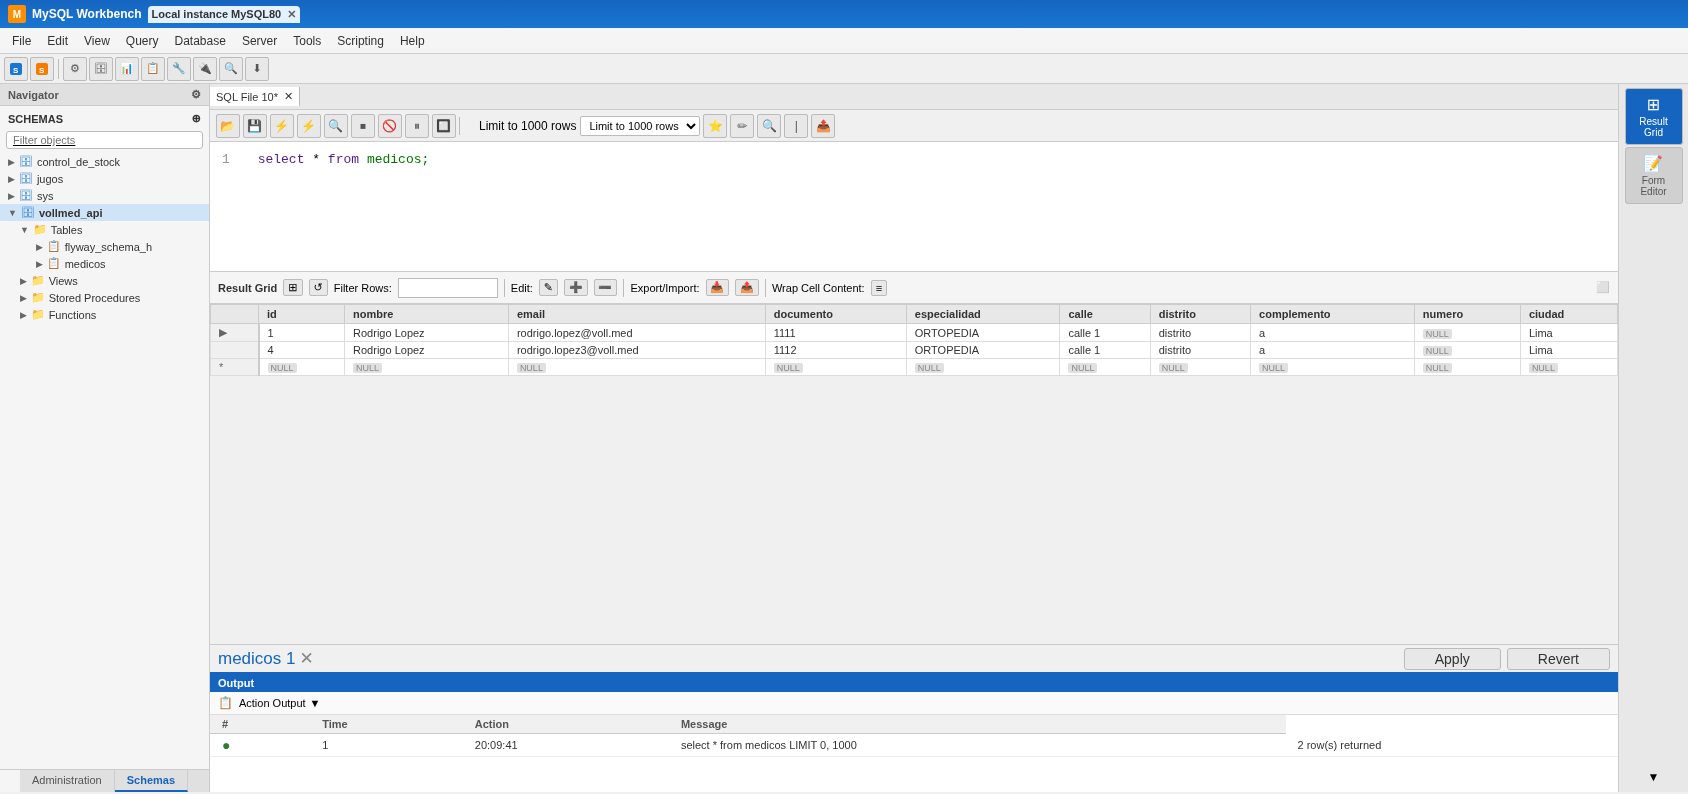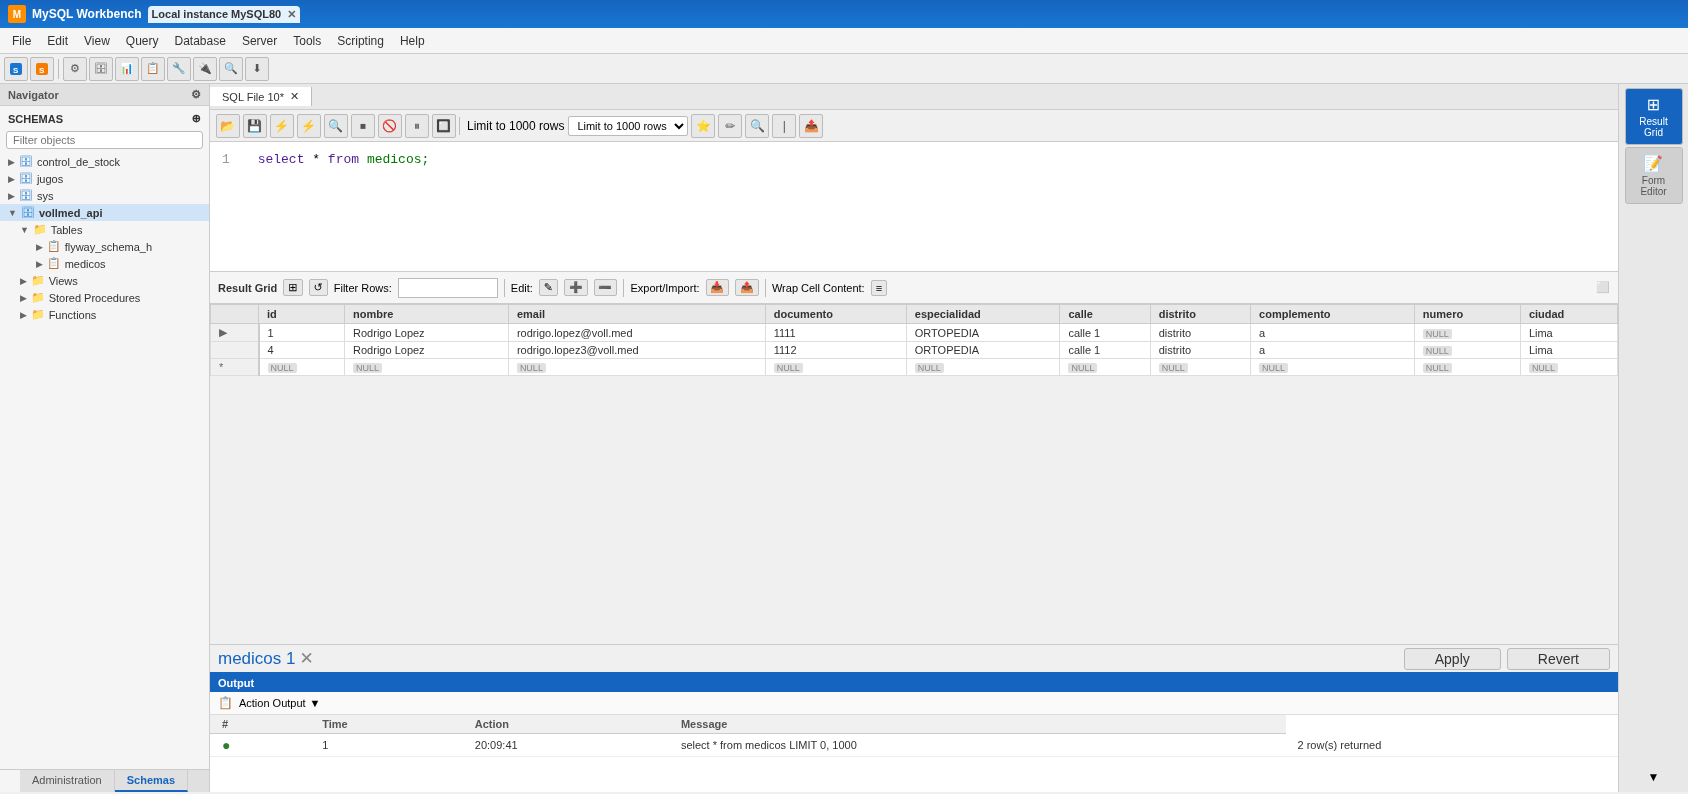--- a/index.html
+++ b/index.html
@@ -109,20 +109,21 @@
       margin: 4px 6px;
       position: relative;
     }
     .filter-box input {
       width: 100%;
       padding: 2px 6px;
       font-size: 11px;
       border: 1px solid #bbb;
       border-radius: 3px;
       background: white;
+      text-decoration: underline;
     }
     .tree-item {
       display: flex;
       align-items: center;
       padding: 2px 8px;
       cursor: pointer;
       font-size: 11px;
       color: #333;
       gap: 4px;
     }
@@ -164,21 +165,21 @@
 
     
     .editor-tabs {
       background: #e8e8e8;
       display: flex;
       align-items: center;
       border-bottom: 1px solid #ccc;
       height: 26px;
     }
     .editor-tab {
-      padding: 3px 12px;
+      padding: 3px 6px;
       font-size: 11px;
       color: #333;
       background: #d0d8e0;
       border-right: 1px solid #bbb;
       display: flex;
       align-items: center;
       gap: 6px;
       cursor: pointer;
     }
     .editor-tab.active { background: white; }
@@ -199,21 +200,21 @@
       background: #e8e8e8;
       border: 1px solid #bbb;
       border-radius: 2px;
       cursor: pointer;
       font-size: 12px; color: #555;
     }
     .limit-dropdown {
       display: flex;
       align-items: center;
       gap: 4px;
-      margin-left: 4px;
+      margin-left: 16px;
     }
     .limit-dropdown select {
       padding: 2px 4px;
       font-size: 11px;
       border: 1px solid #bbb;
       border-radius: 2px;
       background: white;
     }
 
     

